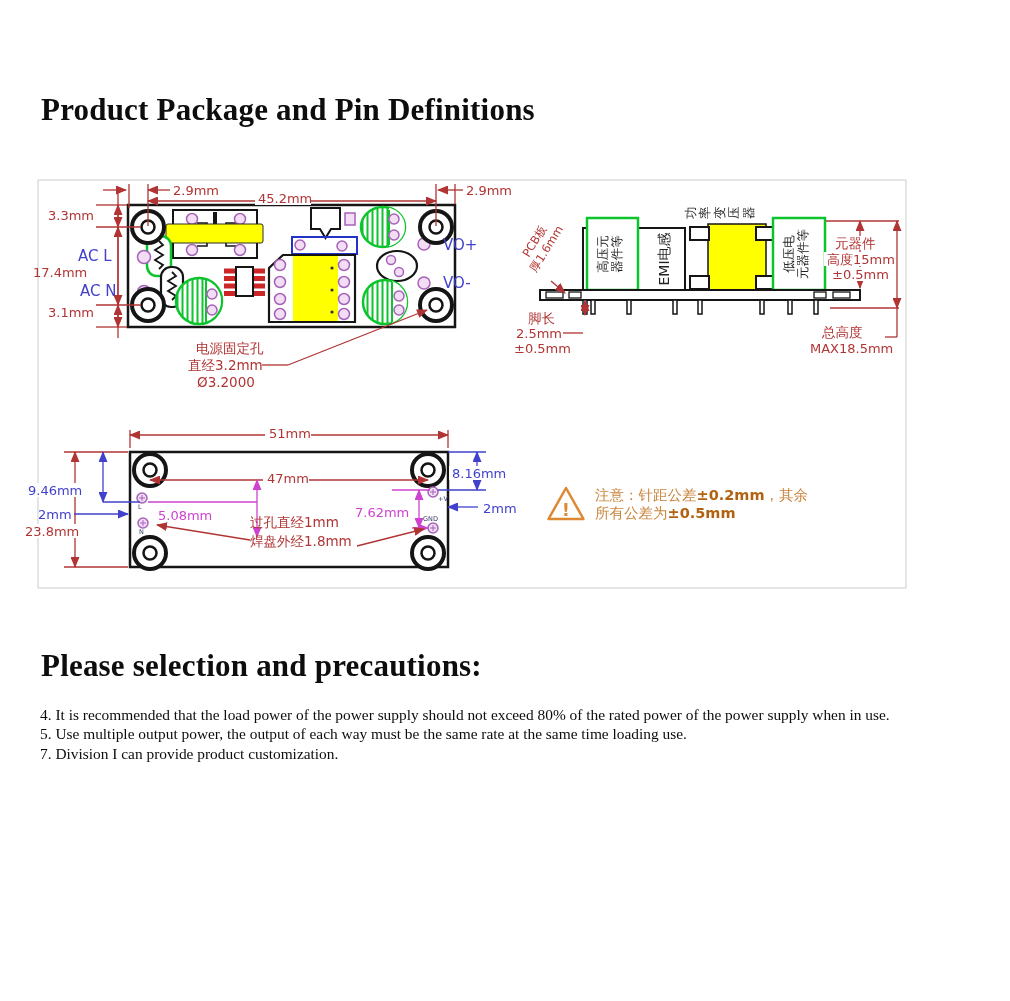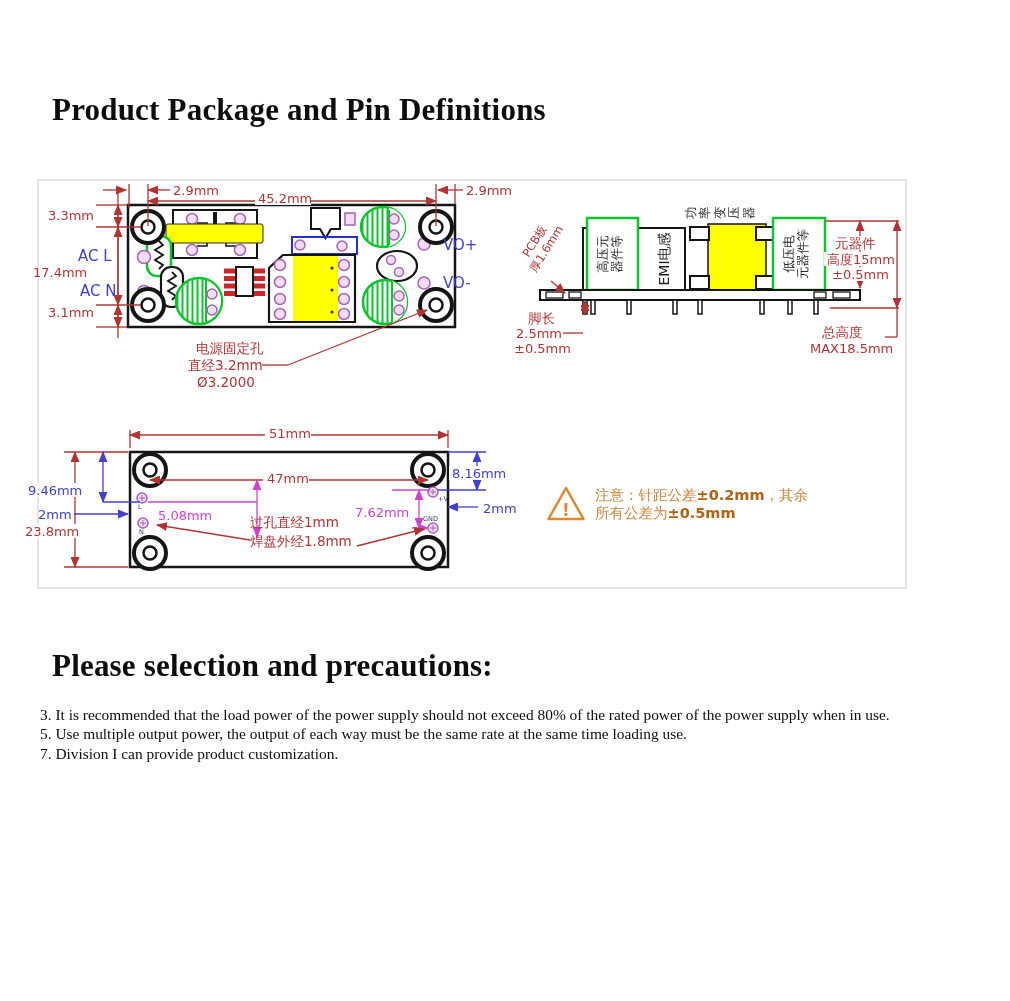--- a/index.html
+++ b/index.html
@@ -1,18 +1,18 @@
 <!DOCTYPE html>
 <html><head>
 <meta charset="utf-8">
 <style>
   html,body{margin:0;padding:0;background:#ffffff;}
   .page{position:relative;width:1010px;height:1001px;background:#fff;overflow:hidden;
         font-family:"Liberation Serif",serif;color:#0a0a0a;}
-  .h-title{position:absolute;left:52px;margin:0;font-family:"Liberation Serif",serif;
+  .h-title{position:absolute;left:41px;margin:0;font-family:"Liberation Serif",serif;
            font-weight:bold;font-size:31px;letter-spacing:.2px;color:#0d0d0d;}
   #title1{top:92px;}
   #title2{top:648px;}
   .prec{position:absolute;left:40px;top:705px;width:900px;}
   .prec p{margin:0;font-size:15.4px;line-height:19.4px;color:#0c0c0c;}
   svg{position:absolute;left:0;top:0;}
   svg text{font-family:"DejaVu Sans",sans-serif;}
   .dim-r{fill:#b13434;font-size:13px;}
   .dim-b{fill:#4141cc;font-size:13px;}
   .dim-m{fill:#cf42cf;font-size:13px;}
@@ -380,18 +380,18 @@
       </text>
       <text x="595" y="518">
         <tspan class="warn-a">所有公差为</tspan><tspan class="warn-b">±0.5mm</tspan>
       </text>
     </g>
   </svg>
 
   <h1 class="h-title" id="title2">Please selection and precautions:</h1>
 
   <div class="prec">
-    <p>3. It is recommended that the load power of the power supply should not exceed 80% of the rated power of the power supply when in use.</p>
+    <p>4. It is recommended that the load power of the power supply should not exceed 80% of the rated power of the power supply when in use.</p>
     <p>5. Use multiple output power, the output of each way must be the same rate at the same time loading use.</p>
     <p>7. Division I can provide product customization.</p>
   </div>
 
 </div>
 
 </body></html>

